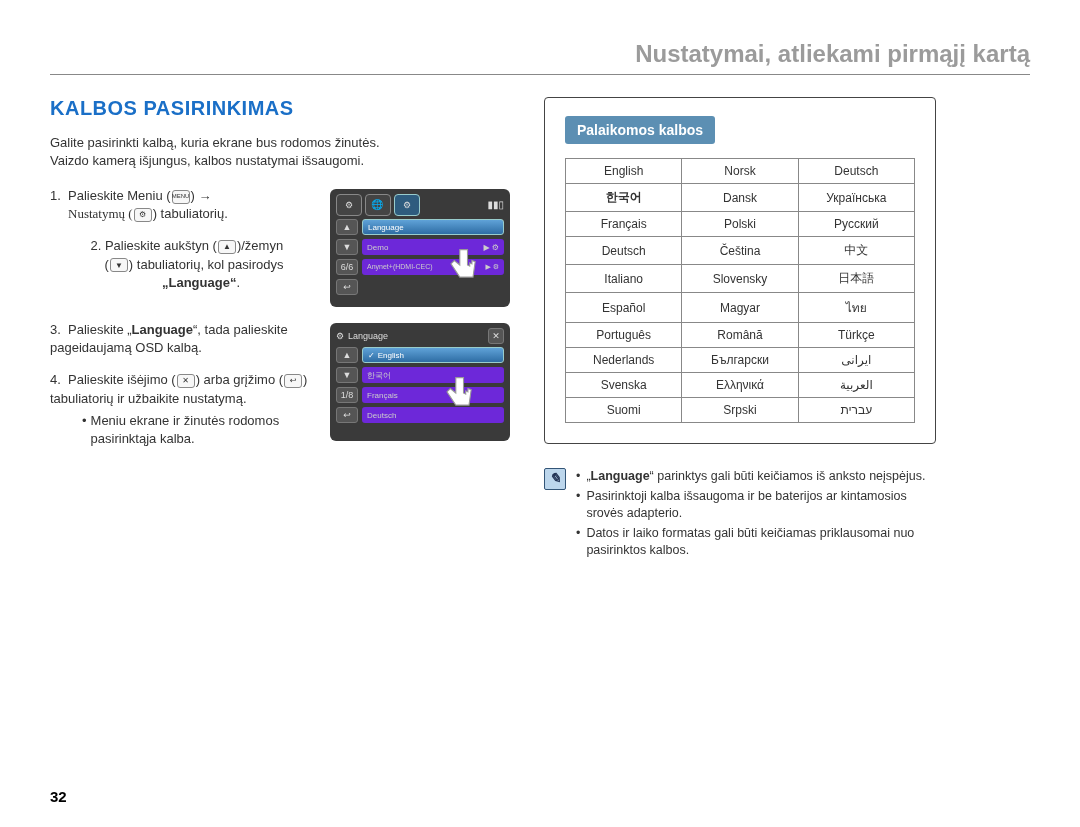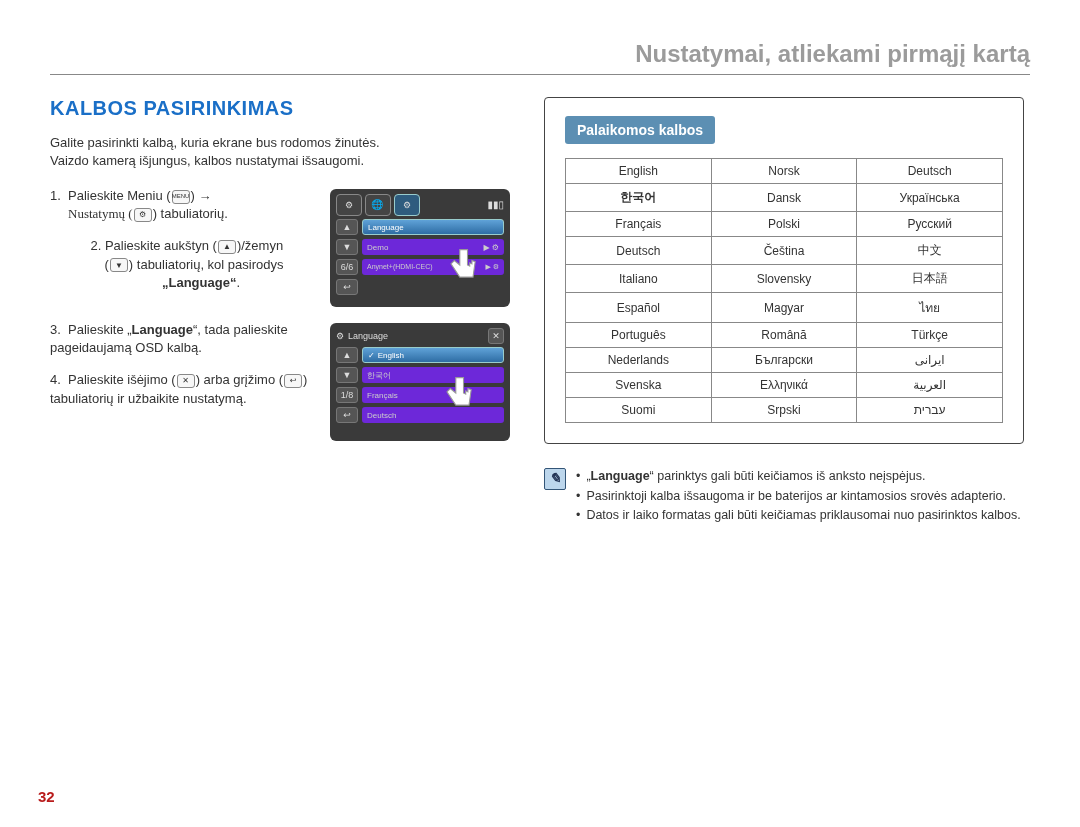--- a/index.html
+++ b/index.html
@@ -19,21 +19,21 @@
     color: #9b9b9b;
     margin-bottom: 6px;
   }
   .header-rule {
     border: none;
     border-top: 1px solid #888;
     margin-bottom: 22px;
   }
   .content { display: flex; gap: 24px; }
   .left-col { width: 470px; }
-  .right-col { width: 480px; }
+  .right-col { width: 392px; }
   .section-heading {
     color: #1a6fc7;
     font-size: 20px;
     font-weight: bold;
     letter-spacing: 0.5px;
     margin-bottom: 14px;
   }
   .intro-text {
     font-size: 13px;
     line-height: 1.35;
@@ -109,21 +109,21 @@
   .note-icon {
     width:22px; height:22px; flex:none;
     border:1px solid #357; background:#bcd6ec; color:#235;
     display:flex; align-items:center; justify-content:center; font-weight:bold;
     font-style:italic; border-radius:2px; font-size:14px;
   }
   .notes ul { list-style:none; }
   .notes li { display:flex; gap:6px; margin-bottom:2px;}
   .notes li::before { content:"•"; }
   .page-num {
-    position:absolute; bottom:22px; left:38px; font-size:15px; font-weight:bold; color:#b91c1c;
+    position:absolute; bottom:22px; left:50px; font-size:15px; font-weight:bold; color:#000000;
   }
 </style>
 </head>
 <body>
 
 <div class="header-title">Nustatymai, atliekami pirmąjį kartą</div>
 <hr class="header-rule">
 
 <div class="content">
 
@@ -191,20 +191,23 @@
       </div>
 
       <div class="step-row">
         <div class="step-text">
           <div>
             <span class="num">3.</span><span>Palieskite „</span><span class="bold">Language</span><span>“, tada palieskite pageidaujamą OSD kalbą.</span>
           </div>
           <div style="margin-top:14px;">
             <span class="num">4.</span><span>Palieskite išėjimo (</span><span class="inline-icon">✕</span><span>) arba grįžimo (</span><span class="inline-icon">↩</span><span>) tabuliatorių ir užbaikite nustatymą.</span>
           </div>
+          <div class="sub-bullet">
+              <span>Meniu ekrane ir žinutės rodomos pasirinktąja kalba.</span>
+            </div>
         </div>
 
         <div class="lcd lcd2">
           <div class="lcd-title-row">
             <span>⚙</span>
             <span>Language</span>
             <div class="lcd-close">✕</div>
           </div>
           <div class="lcd-body">
             <div class="lcd-row">

